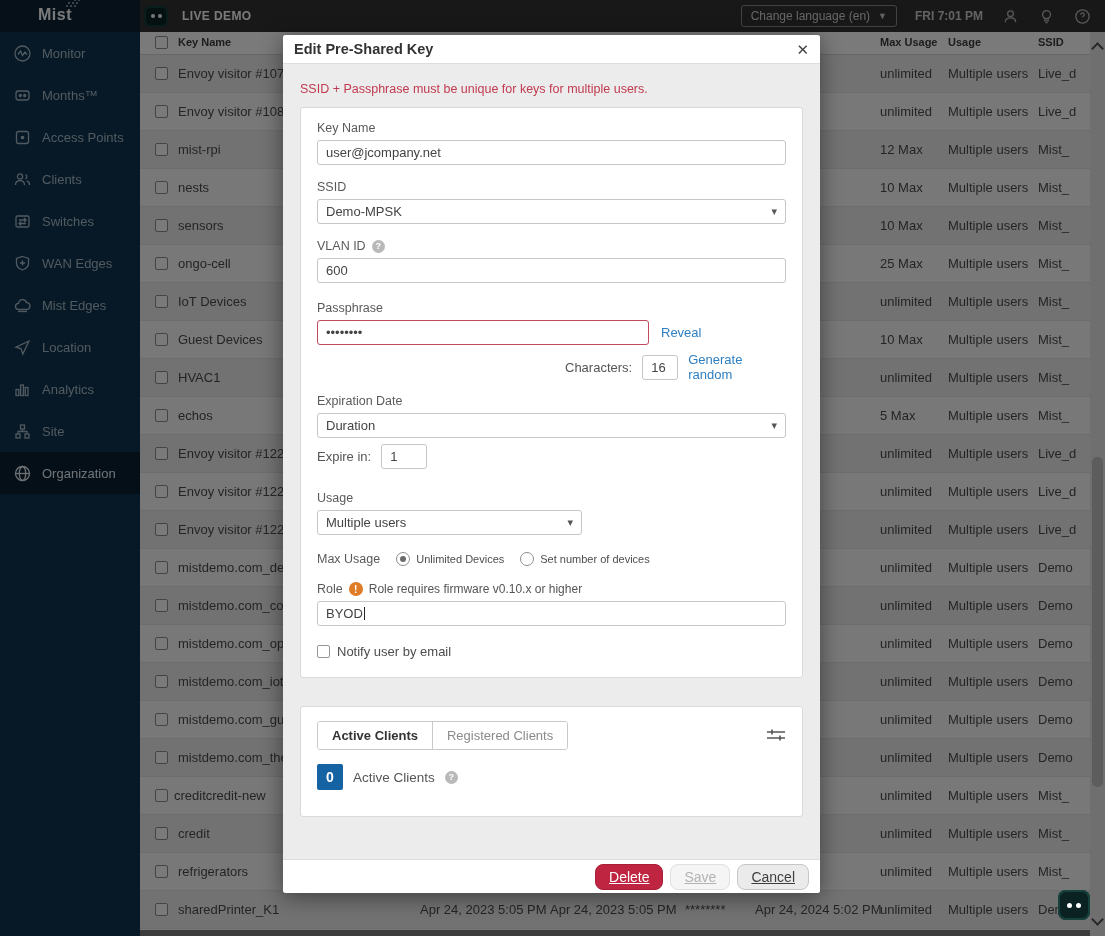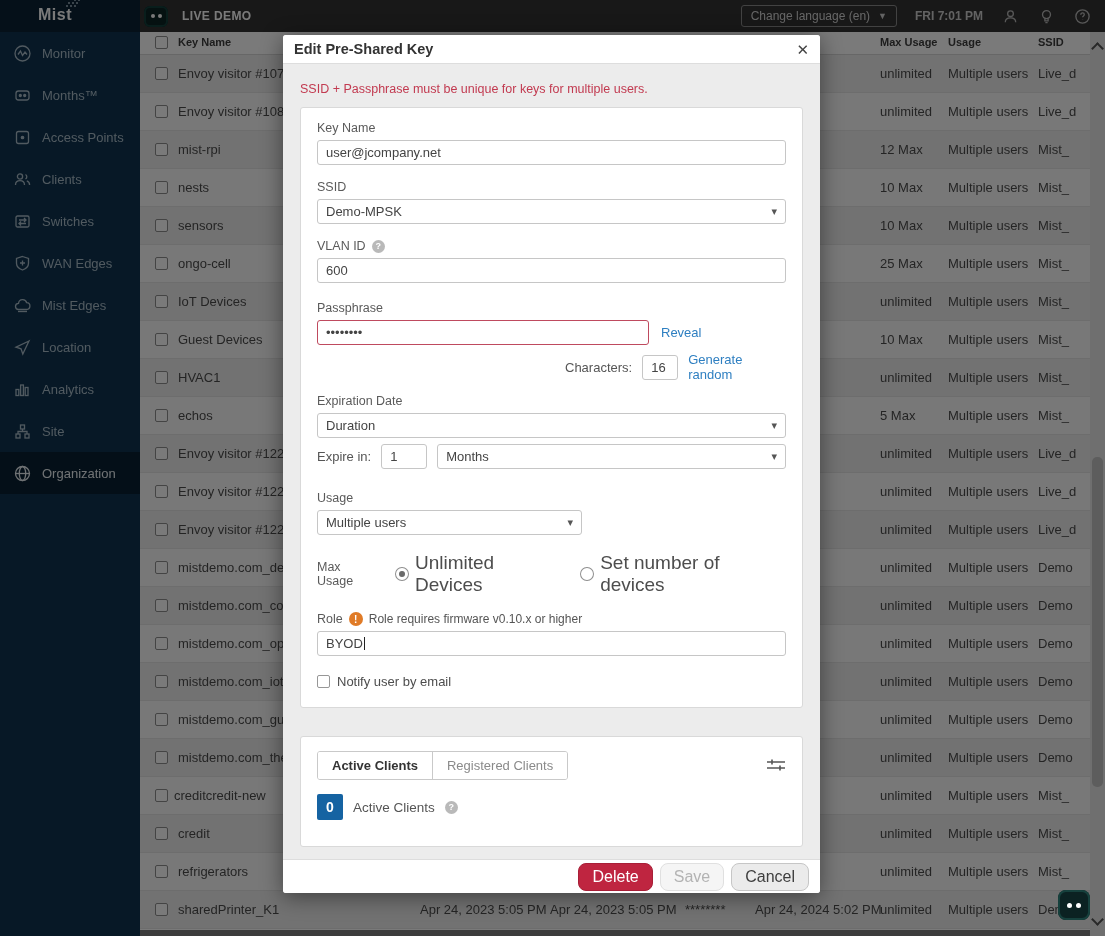--- a/index.html
+++ b/index.html
@@ -87,43 +87,43 @@
   .link { color:#2e7fc1; font-size:13px; cursor:pointer; text-decoration:none; }
   .chars-row { display:flex; align-items:center; gap:10px; margin-top:7px; padding-left:248px; }
   .chars-row label { font-size:13px; color:#555; }
   .chars-row .txt { width:36px; text-align:left; }
   .expire-row { display:flex; align-items:center; gap:10px; margin-top:6px; }
   .expire-row label { font-size:13px; color:#555; flex:0 0 auto; }
   .expire-row .num { width:46px; flex:0 0 auto; }
   .usage-sel { width:265px; }
   .radio-row { display:flex; align-items:center; gap:16px; margin-bottom:16px; }
   .radio-row > .f-label { margin:0; }
-  .radio { display:flex; align-items:center; gap:6px; font-size:19px; color:#4d4d4d; cursor:pointer; }
+  .radio { display:flex; align-items:center; gap:6px; font-size:11px; color:#4d4d4d; cursor:pointer; }
   .rdot { width:14px; height:14px; border:1px solid #8f8f8f; border-radius:50%; background:#fff; position:relative; }
   .rdot.on::after { content:""; position:absolute; inset:3px; border-radius:50%; background:#6b6b6b; }
   .role-note { font-size:12px; color:#555; }
   .caret-bar { display:inline-block; width:1px; height:13px; background:#222; vertical-align:middle; margin-left:1px; }
   .check-row { display:flex; align-items:center; gap:7px; font-size:13px; color:#4d4d4d; margin-top:3px; cursor:pointer; }
   .cb { width:13px; height:13px; border:1px solid #979797; border-radius:2px; background:#fff; }
 
   .card2 { margin-top:28px; padding:14px 16px 26px 16px; position:relative; }
   .tabs { display:inline-flex; border:1px solid #c9c9c9; border-radius:3px; overflow:hidden; }
   .tab { padding:6px 14px; font-size:13px; background:#fff; color:#8a8a8a; cursor:pointer; }
   .tab.active { font-weight:bold; color:#333; border-right:1px solid #c9c9c9; }
   .sliders-ico { position:absolute; right:16px; top:20px; width:20px; height:16px; cursor:pointer; }
   .sliders-ico svg { width:20px; height:16px; stroke:#555; stroke-width:1.6; }
   .count-row { display:flex; align-items:center; gap:10px; margin-top:14px; }
   .badge { width:26px; height:26px; background:#1563a2; color:#fff; border-radius:2px; font-size:14px; font-weight:bold;
            display:flex; align-items:center; justify-content:center; }
   .count-label { font-size:13.5px; color:#555; }
 
   .m-foot { background:#fff; border-top:1px solid #ddd; border-radius:0 0 3px 3px; height:34px; display:flex; align-items:center;
             justify-content:flex-end; gap:7px; padding:0 11px; }
-  .btn { font-size:16px; border-radius:8px; padding:4px 13px; cursor:pointer; border:1px solid transparent;
-         font-family:"Liberation Sans","DejaVu Sans",sans-serif; }
+  .btn { font-size:14px; border-radius:8px; padding:4px 13px; cursor:pointer; border:1px solid transparent;
+         font-family:"Liberation Sans","DejaVu Sans",sans-serif;text-decoration:underline; }
   .btn-delete { background:#bf2540; color:#fff; border-color:#a81f37; }
   .btn-save { background:#f5f5f5; color:#b3b3b3; border-color:#e0e0e0; cursor:default; }
   .btn-cancel { background:#ebebeb; color:#3e3e3e; border-color:#c6c6c6; }
 </style>
 </head>
 <body>
 
 <div class="stage">
 
   <div class="logo-block">
@@ -482,23 +482,20 @@
           </div>
         </div>
         <div class="fgroup" style="margin-bottom:22px">
           <div class="f-label">Expiration Date</div>
           <div class="sel">
               <span>Duration</span>
             </div>
           <div class="expire-row">
             <label>Expire in:</label>
             <input class="txt num" type="text" value="1" style="">
-            <div class="sel">
-                <span>Months</span>
-              </div>
           </div>
         </div>
         <div class="fgroup" style="margin-bottom:17px">
           <div class="f-label">Usage</div>
           <div class="sel usage-sel">
               <span>Multiple users</span>
             </div>
         </div>
         <div class="radio-row">
           <div class="f-label">Max Usage</div>

